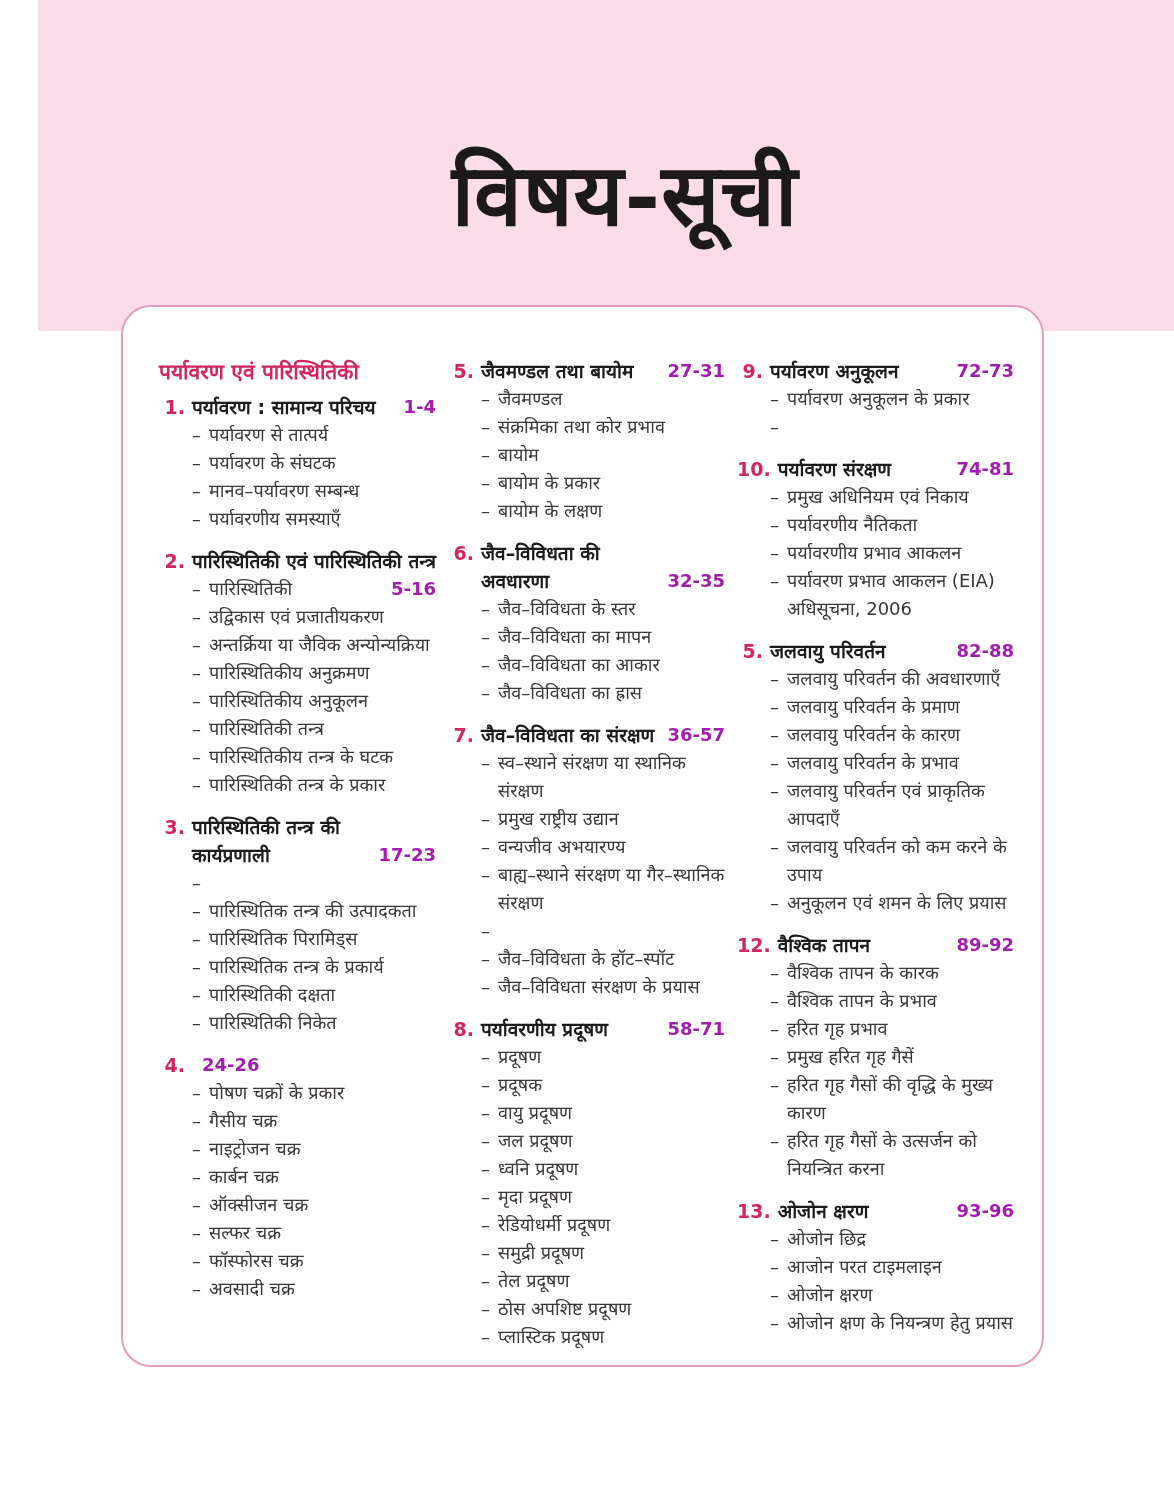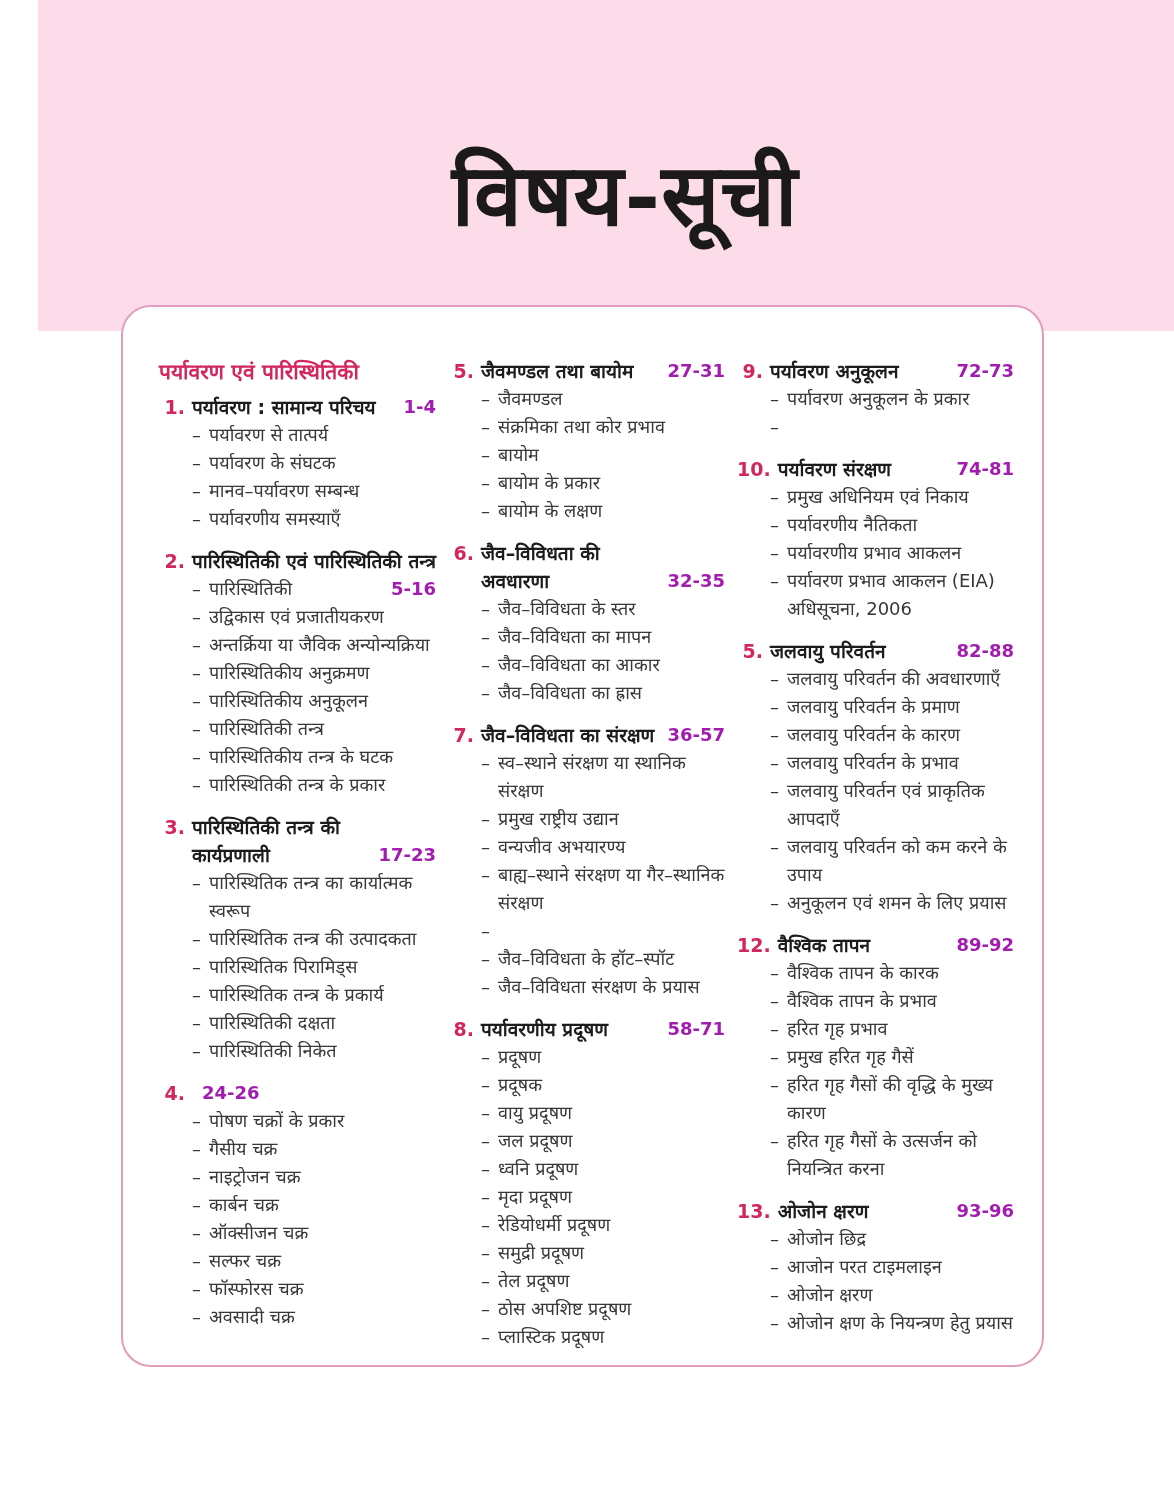--- a/index.html
+++ b/index.html
@@ -134,21 +134,20 @@
           </div>
         </div>
         <div class="section">
           <div class="sec-head">
             <span class="num">3.</span>
             <span class="sec-title">पारिस्थितिकी तन्त्र की कार्यप्रणाली</span>
             <span class="pages">17-23</span>
           </div>
           <div class="item">
             <span class="dash">–</span>
-            <span class="item-text">पारिस्थितिक तन्त्र का कार्यात्मक स्वरूप</span>
           </div>
           <div class="item">
             <span class="dash">–</span>
             <span class="item-text">पारिस्थितिक तन्त्र की उत्पादकता</span>
           </div>
           <div class="item">
             <span class="dash">–</span>
             <span class="item-text">पारिस्थितिक पिरामिड्स</span>
           </div>
           <div class="item">

